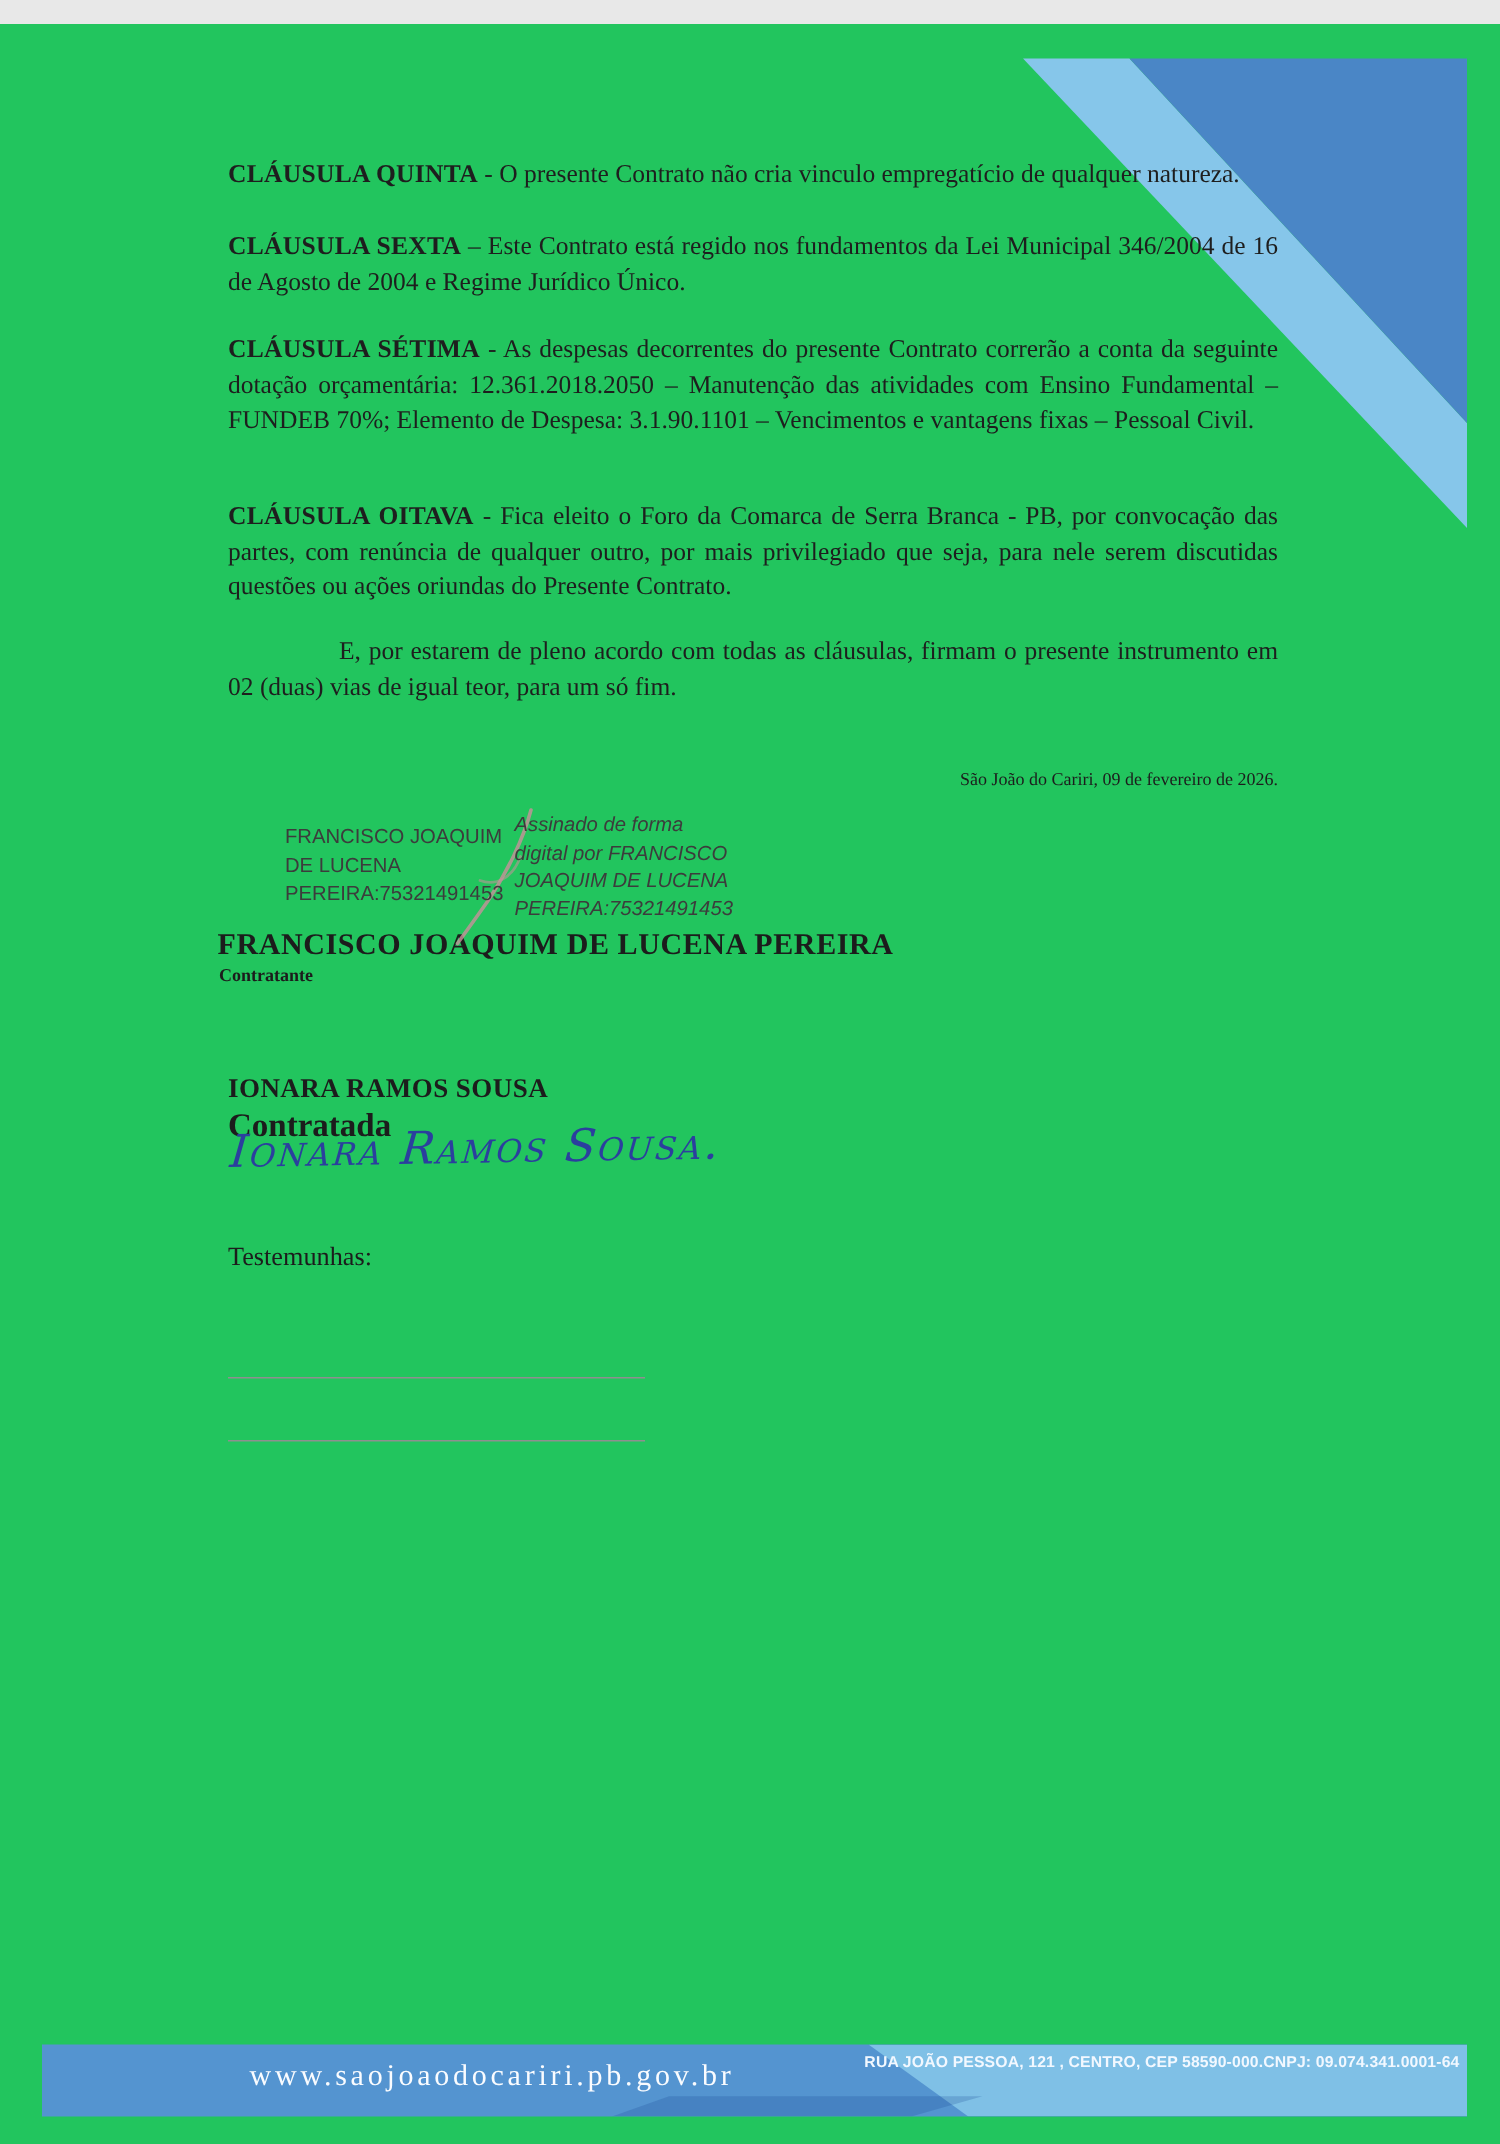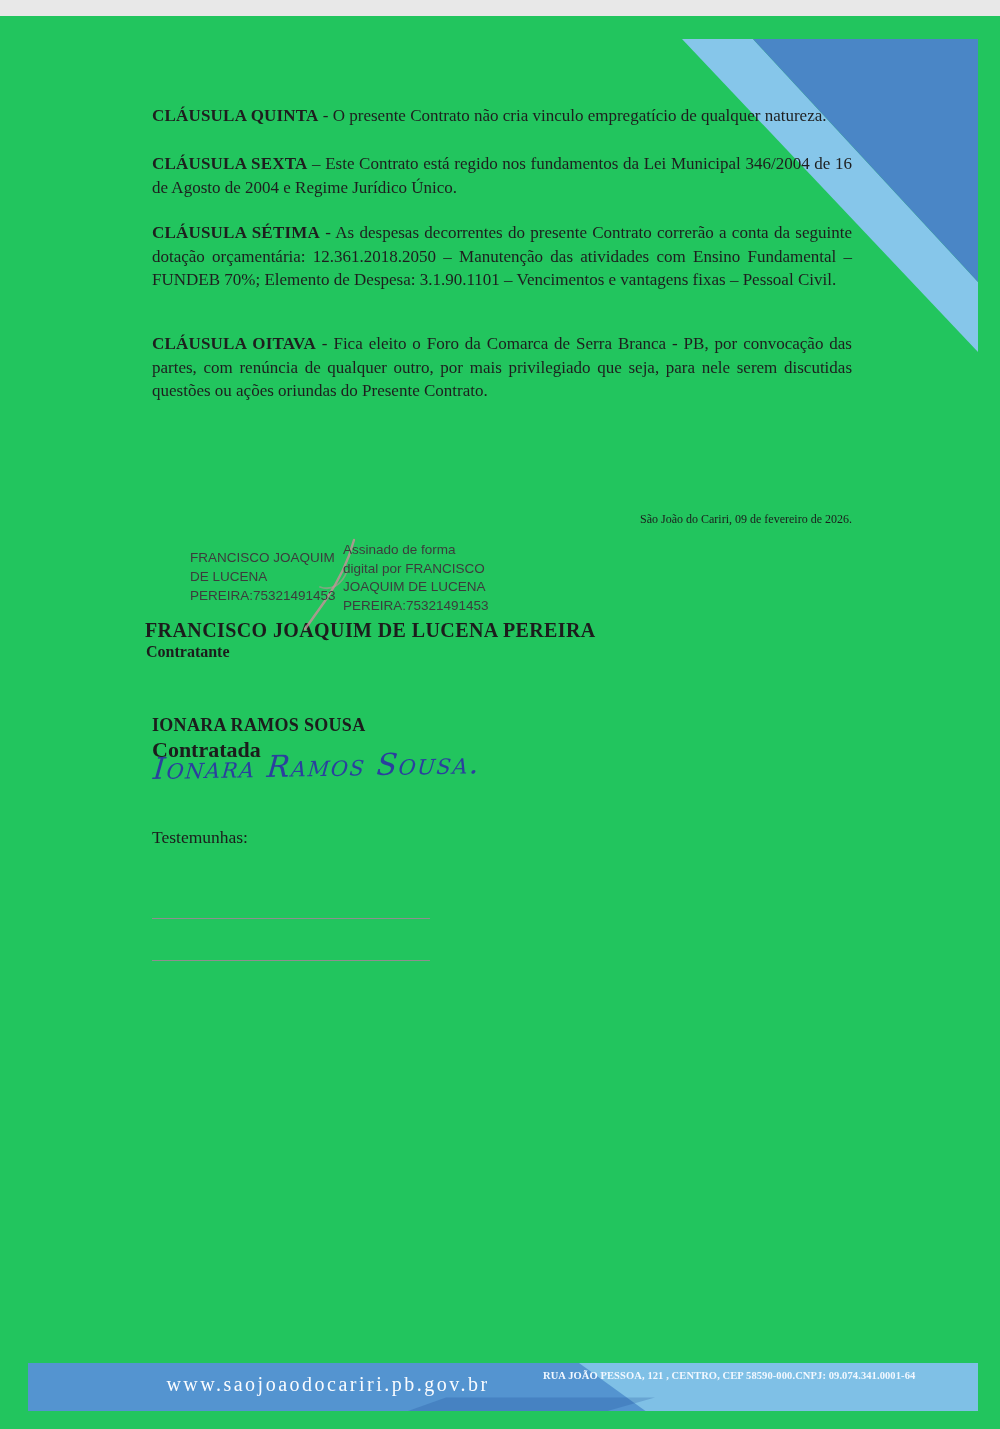--- a/index.html
+++ b/index.html
@@ -28,31 +28,31 @@
 
   
   .stamp-left {
     position:absolute; left:190px; top:532px; width:155px;
     font-family:"Liberation Sans","DejaVu Sans",sans-serif;
     font-size:13.5px; line-height:19px; color:#3c3c3c; z-index:2;
   }
   .stamp-right {
     position:absolute; left:343px; top:525px; width:160px;
     font-family:"Liberation Sans","DejaVu Sans",sans-serif;
-    font-size:13.5px; line-height:18.5px; color:#3c3c3c; z-index:2;
+    font-size:13.5px; line-height:18.5px; color:#3c3c3c; z-index:2;font-style:italic;
   }
   .squiggle-svg { position:absolute; left:298px; top:519px; width:64px; height:98px; z-index:1; }
 
   .party-name {
     position:absolute; left:145px; top:603px;
     font-size:20px; font-weight:bold; letter-spacing:0.4px; white-space:nowrap;
   }
   .party-role {
     position:absolute; left:146px; top:627px;
-    font-size:16px; font-weight:bold;
+    font-size:12px; font-weight:bold;
   }
   .party2-name {
     position:absolute; left:152px; top:699px;
     font-size:18px; font-weight:bold; letter-spacing:0.3px; white-space:nowrap;
   }
   .party2-role {
     position:absolute; left:152px; top:721px;
     font-size:22px; font-weight:bold;
   }
   .handwritten {
@@ -85,21 +85,21 @@
     content:""; position:absolute; inset:0; background:rgba(23,70,145,0.22);
     clip-path:polygon(44% 72%, 66% 72%, 61% 100%, 40% 100%);
   }
   .footer-site {
     position:absolute; left:90px; top:10px; width:420px; z-index:2;
     text-align:center; font-family:"Liberation Serif",serif;
     font-size:20px; letter-spacing:2.5px; color:#fafcff;
   }
   .footer-address {
     position:absolute; left:515px; top:6px; width:430px; z-index:2;
-    text-align:left; font-family:Liberation Serif, serif;
+    text-align:right; font-family:Liberation Sans, sans-serif;
     font-size:10.5px; font-weight:bold; line-height:13.5px;
     letter-spacing:0.1px; color:#f2f8ff;
   }
 </style>
 </head>
 <body>
 
 <div class="page">
 
   <svg class="corner-svg" viewBox="0 0 318 345" preserveAspectRatio="none" aria-hidden="true">
@@ -108,20 +108,21 @@
   </svg>
 
   <p class="clause" style="top:88px"><b>CLÁUSULA QUINTA</b><span> - </span><span>O presente Contrato não cria vinculo empregatício de qualquer natureza.</span></p>
 
   <p class="clause" style="top:136px"><b>CLÁUSULA SEXTA</b><span> – </span><span>Este Contrato está regido nos fundamentos da Lei Municipal 346/2004 de 16 de Agosto de 2004 e Regime Jurídico Único.</span></p>
 
   <p class="clause" style="top:205px"><b>CLÁUSULA SÉTIMA</b><span> - </span><span>As despesas decorrentes do presente Contrato correrão a conta da seguinte dotação orçamentária: 12.361.2018.2050 – Manutenção das atividades com Ensino Fundamental – FUNDEB 70%; Elemento de Despesa: 3.1.90.1101 – Vencimentos e vantagens fixas – Pessoal Civil.</span></p>
 
   <p class="clause" style="top:316px"><b>CLÁUSULA OITAVA</b><span> - </span><span>Fica eleito o Foro da Comarca de Serra Branca - PB, por convocação das partes, com renúncia de qualquer outro, por mais privilegiado que seja, para nele serem discutidas questões ou ações oriundas do Presente Contrato.</span></p>
 
+  <p class="clause closing" style="top:406px">E, por estarem de pleno acordo com todas as cláusulas, firmam o presente instrumento em 02 (duas) vias de igual teor, para um só fim.</p>
 
   <p class="dateline">São João do Cariri, 09 de fevereiro de 2026.</p>
 
   <svg class="squiggle-svg" viewBox="0 0 64 98" aria-hidden="true">
     <path d="M56 5 C51 24, 40 47, 27 66 C20 76, 12 87, 7 94" fill="none" stroke="#c9909a" stroke-width="2.4" stroke-linecap="round" opacity="0.8"></path>
     <path d="M22 52 C33 56, 44 50, 49 36" fill="none" stroke="#c9909a" stroke-width="1.8" stroke-linecap="round" opacity="0.55"></path>
   </svg>
 
   <div class="stamp-left">
     <div>FRANCISCO JOAQUIM</div>

